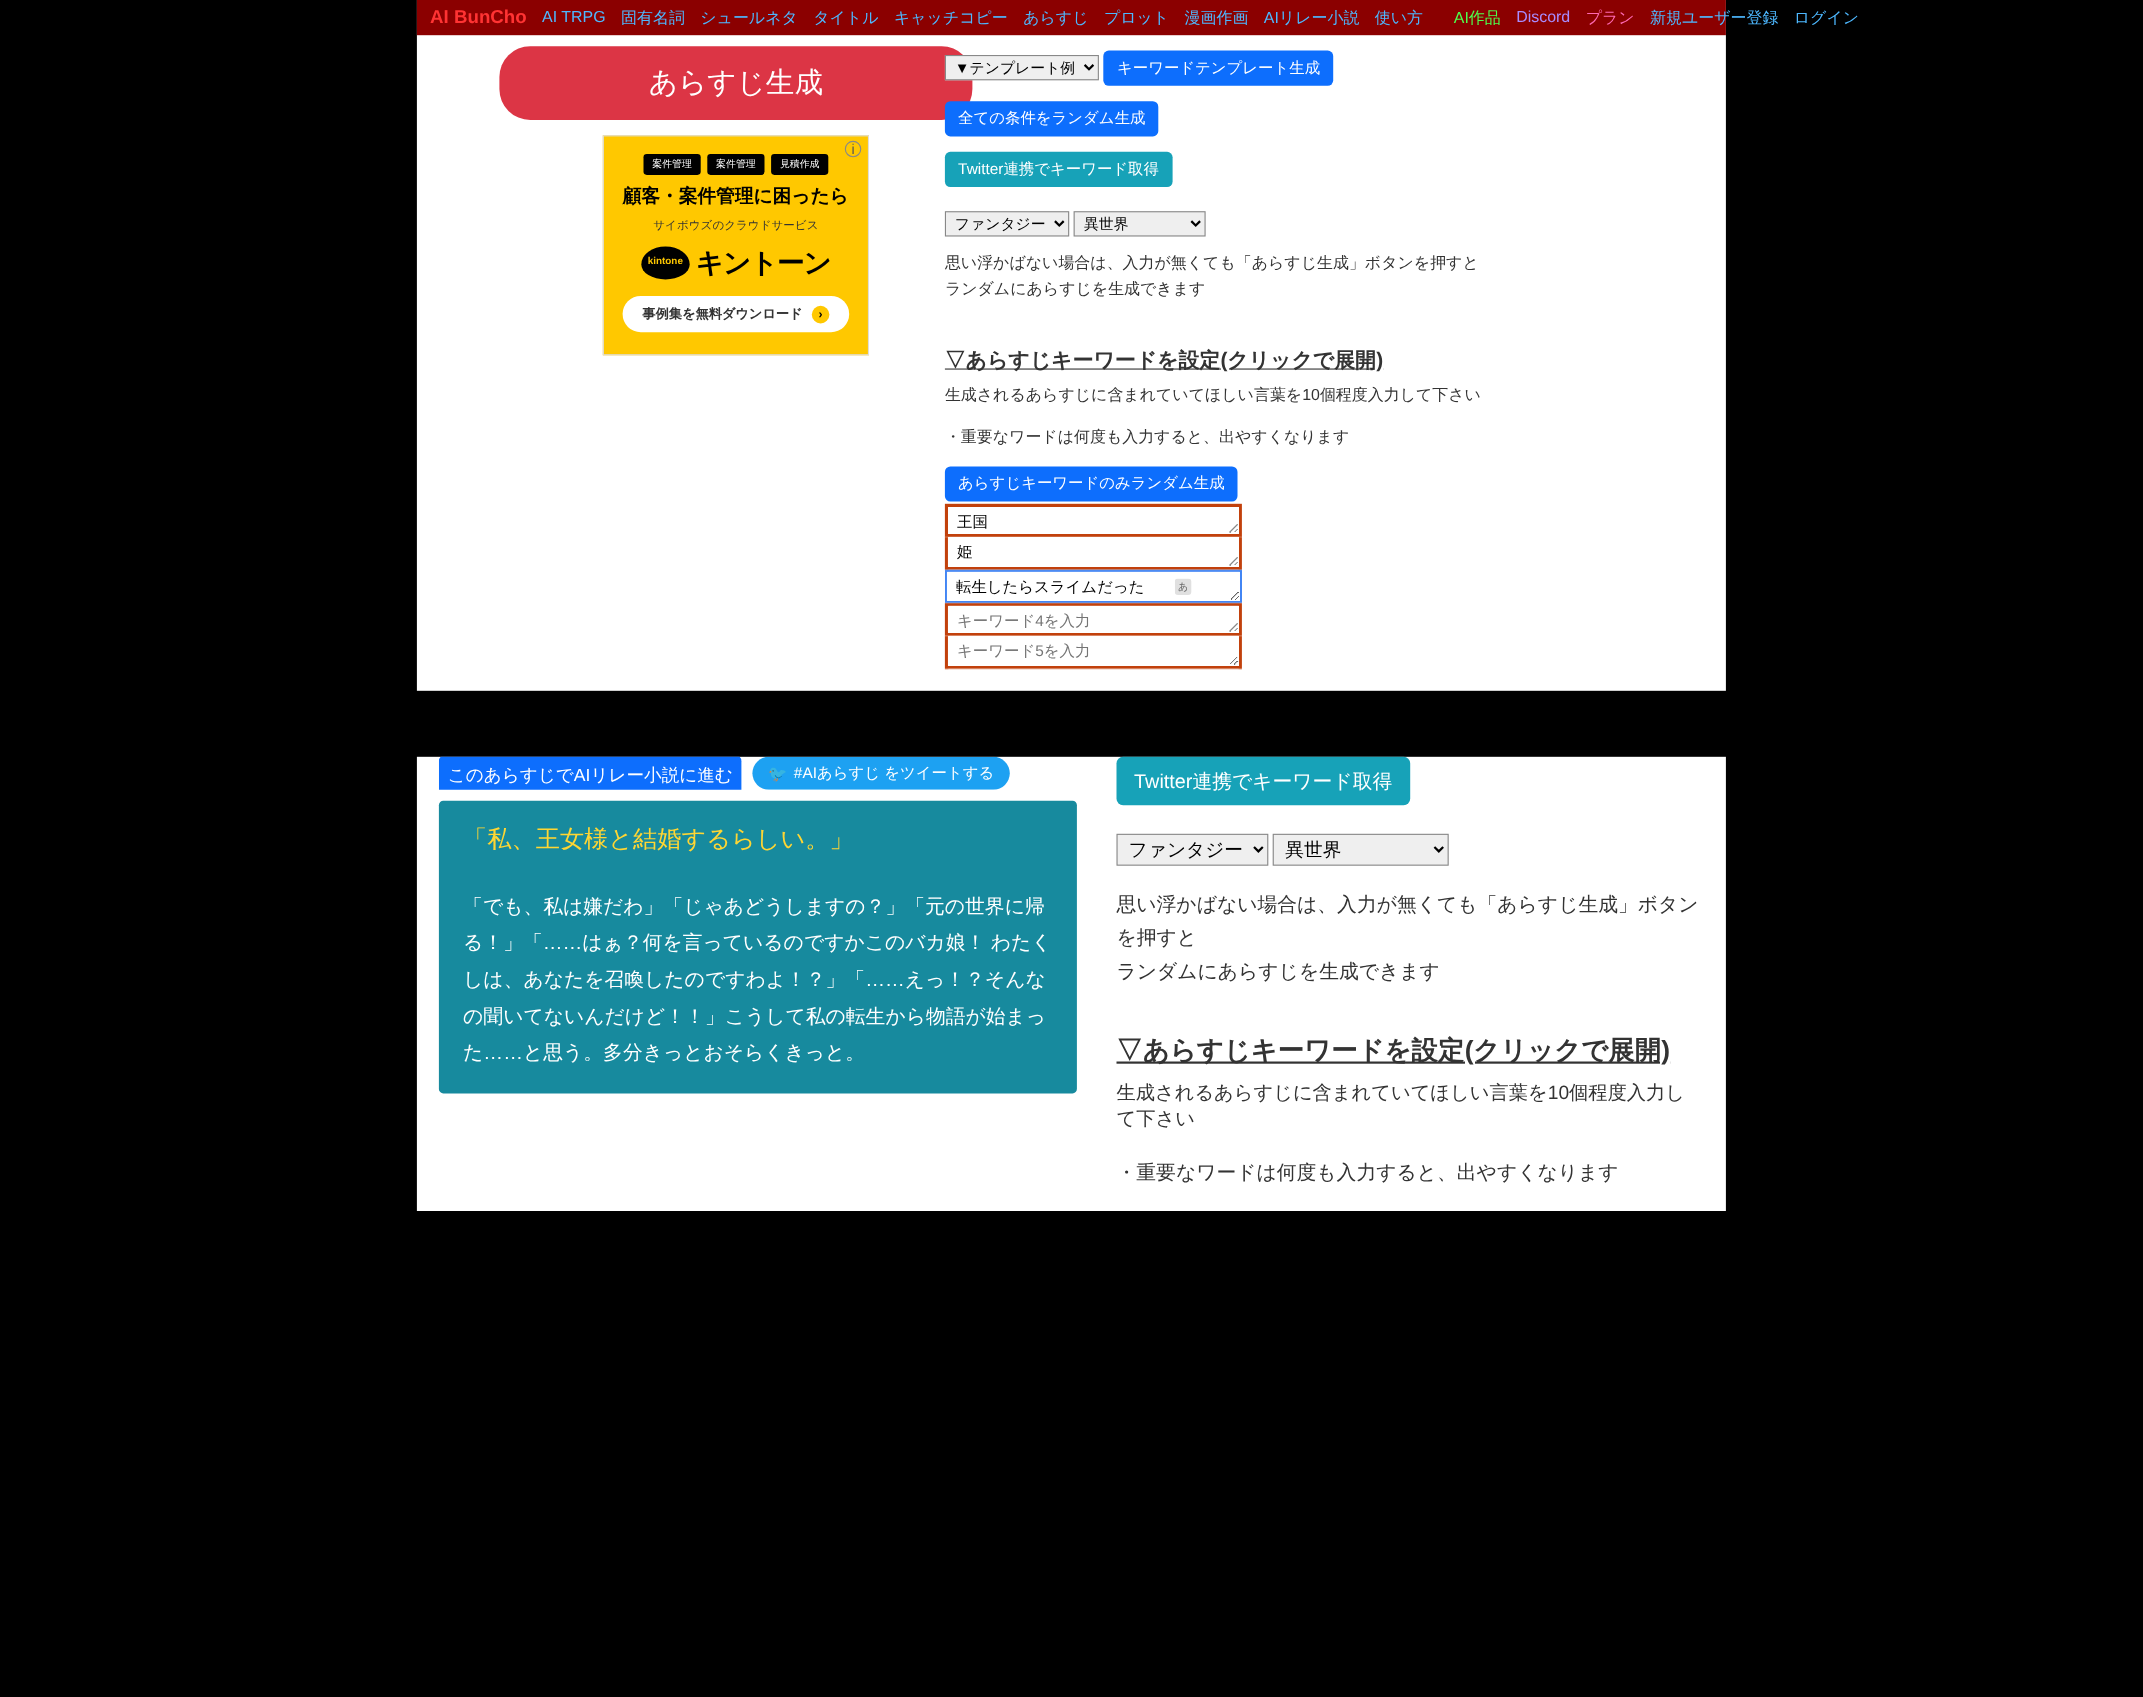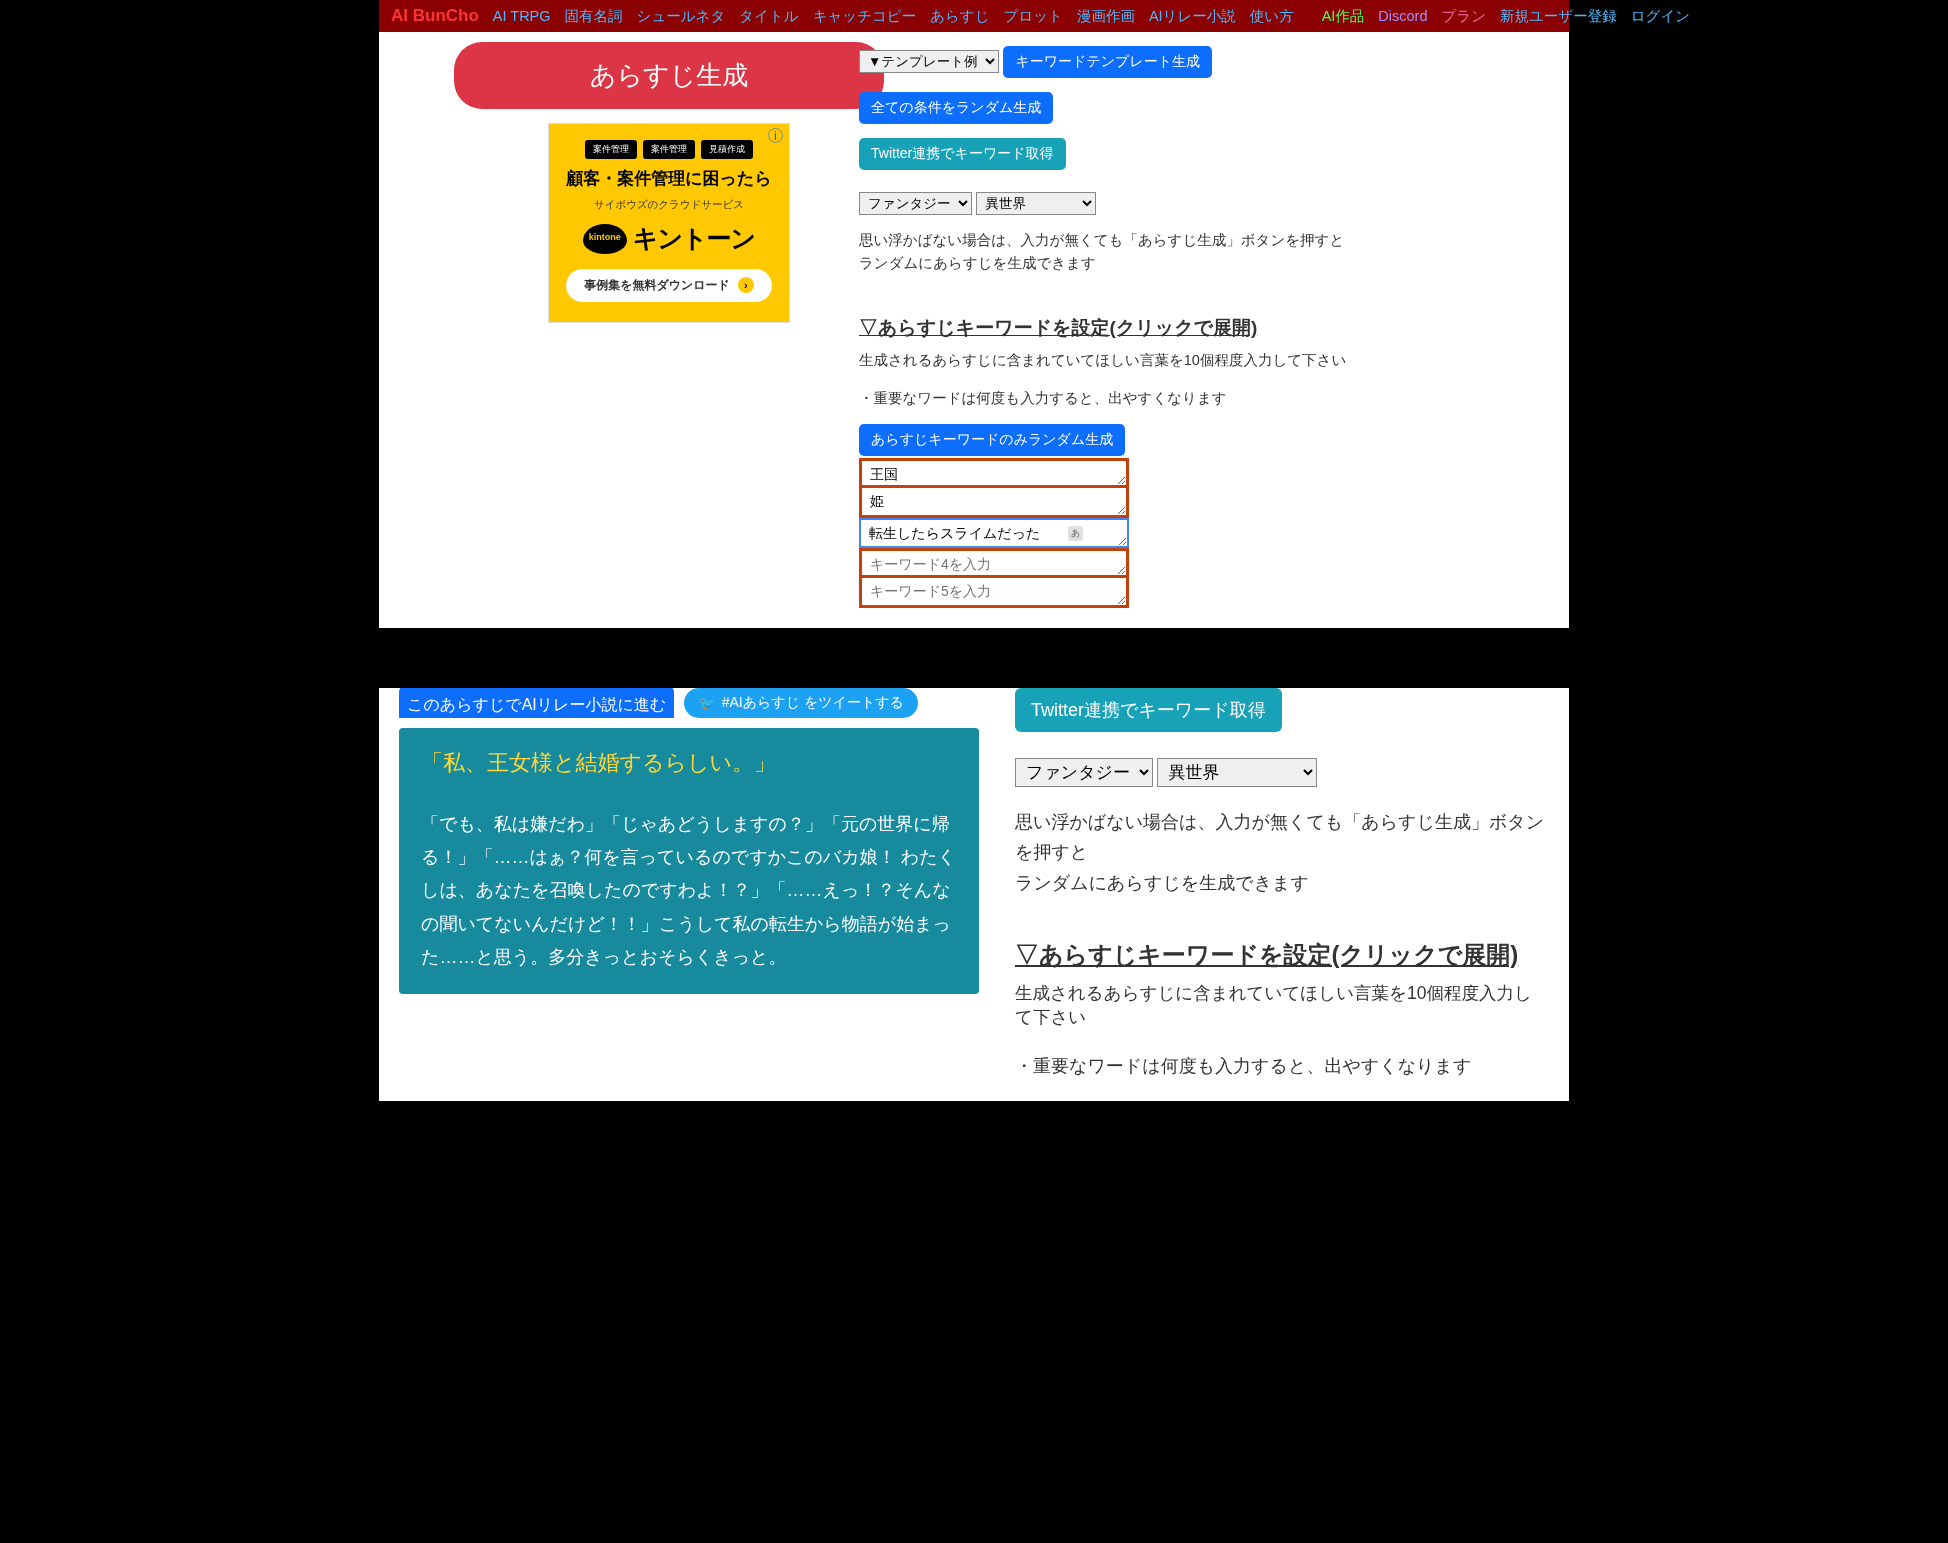--- a/index.html
+++ b/index.html
@@ -75,21 +75,21 @@
     .ad-sub { font-size: 10.5px; color: #333; margin-bottom: 10px; }
     .ad-logo-row { display: flex; align-items: center; justify-content: center; gap: 6px; margin-bottom: 14px; }
     .ad-logo-bubble {
       background: #000; color: #ffc800; font-size: 9px; font-weight: bold;
       padding: 8px 6px 12px; border-radius: 50% 50% 50% 50% / 55% 55% 45% 45%;
       position: relative;
     }
     .ad-logo-text { font-size: 25px; font-weight: 900; color: #000; letter-spacing: -1px; }
     .ad-cta {
       background: #fff; border-radius: 20px; padding: 8px 18px;
-      font-size: 12px; font-weight: bold; display: inline-flex; align-items: flex-start; gap: 8px;
+      font-size: 12px; font-weight: bold; display: inline-flex; align-items: center; gap: 8px;
       cursor: pointer;
     }
     .ad-cta-arrow { background: #ffc800; color: #000; border-radius: 50%; width: 16px; height: 16px; font-size: 11px; display: inline-flex; align-items: center; justify-content: center; }
     
     .right-col {
       flex: 1;
       padding-right: 50px;
       padding-top: 4px;
     }
     

